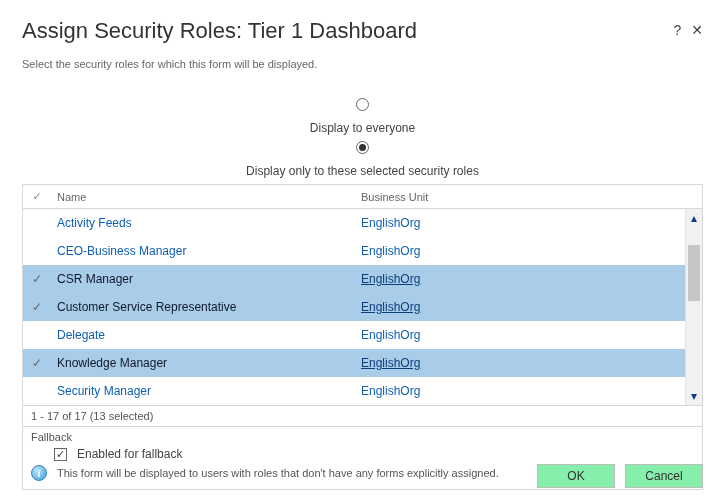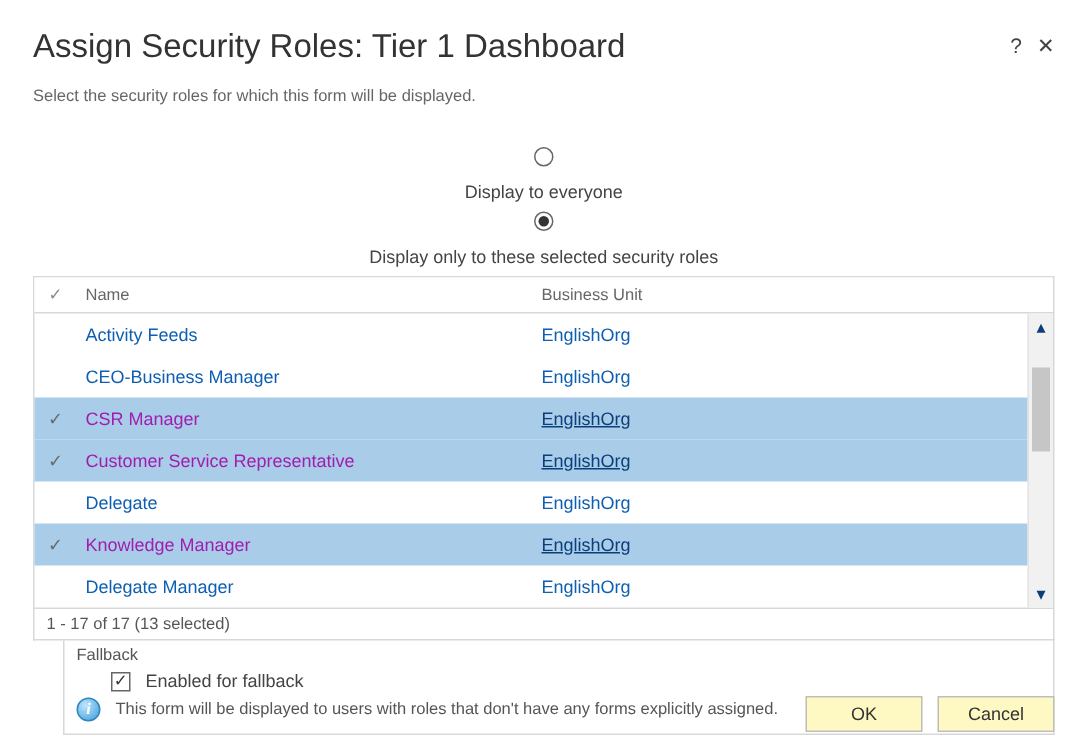--- a/index.html
+++ b/index.html
@@ -48,21 +48,21 @@
   .check-mark { color: #888; font-size: 11px; }
 
   .tbody { position: relative; }
   .rows { }
   .row {
     display: flex; align-items: center; height: 28px;
     font-size: 12px;
   }
   .row.selected { background: #a9cde9; }
   .row .col-name a { color: #0e5fb1; text-decoration: none; margin-top: 24px; }
-  .row.selected .col-name a { color: #a21caf; }
+  .row.selected .col-name a { color: #0f172a; }
   .row .col-bu { color: #0e5fb1; }
   .row.selected .col-bu { text-decoration: underline; color: #0b3e7a; }
   .row .col-check { color: #6a6a6a; }
 
   .scrollbar {
     position: absolute; right: 0; top: 0; bottom: 0; width: 17px;
     background: #f1f1f1; border-left: 1px solid #e3e3e3;
     display: flex; flex-direction: column; justify-content: space-between;
   }
   .sb-arrow { height: 18px; display:flex; align-items:center; justify-content:center; color:#0b3e7a; font-size:12px; cursor:pointer; }
@@ -70,21 +70,20 @@
   .sb-thumb { position: absolute; left: 2px; right: 2px; top: 18px; height: 56px; background: #c6c6c6; }
 
   .pager {
     border: 1px solid #d8d8d8; border-top: none;
     font-size: 11px; color: #555; padding: 4px 8px;
   }
 
   .fallback {
     border: 1px solid #d8d8d8; border-top: none;
     padding: 4px 8px 8px 8px;
-    margin-left: 20px;
   }
   .fallback-title { font-size: 11px; color: #555; margin-bottom: 4px; }
   .fallback-row { display: flex; align-items: center; gap: 10px; font-size: 12px; margin-bottom: 4px; padding-left: 23px; }
   .checkbox {
     width: 13px; height: 13px; border: 1px solid #666; background: #fff;
     display: inline-flex; align-items: center; justify-content: center; cursor: pointer; flex-shrink:0;
   }
   .checkbox.checked::after { content: "✓"; font-size: 11px; color: #333; line-height: 1; }
   .info-row { display: flex; align-items: center; gap: 10px; font-size: 11px; color: #555; }
   .info-icon {
@@ -93,21 +92,21 @@
     display:flex; align-items:center; justify-content:center;
     color:#fff; font-style: italic; font-weight:bold; font-size:11px; flex-shrink:0;
     border: 1px solid #2f86bb;
     font-family: Georgia, serif;
   }
 
   .footer {
     position: absolute; right: 22px; bottom: 14px; display: flex; gap: 10px;
   }
   .btn {
-    min-width: 78px; height: 24px; border: 1px solid #bdbdbd; background: #fef9c3;
+    min-width: 78px; height: 24px; border: 1px solid #bdbdbd; background: #86efac;
     font-size: 12px; color: #333; cursor: pointer; padding: 0 14px;
   }
 </style>
 </head>
 <body>
 
 <div class="header-row">
   <div>
     <h1>Assign Security Roles: Tier 1 Dashboard</h1>
     <div class="subtitle">Select the security roles for which this form will be displayed.</div>
@@ -171,21 +170,21 @@
           <div class="col-sbar"></div>
         </div>
         <div class="row selected">
           <div class="col-check">✓</div>
           <div class="col-name"><a href="#">Knowledge Manager</a></div>
           <div class="col-bu">EnglishOrg</div>
           <div class="col-sbar"></div>
         </div>
         <div class="row">
           <div class="col-check"></div>
-          <div class="col-name"><a href="#">Delegate Manager</a></div>
+          <div class="col-name"><a href="#">Security Manager</a></div>
           <div class="col-bu">EnglishOrg</div>
           <div class="col-sbar"></div>
         </div>
       </div>
     <div class="scrollbar">
       <div class="sb-arrow">▴</div>
       <div class="sb-track">
         <div class="sb-thumb"></div>
       </div>
       <div class="sb-arrow">▾</div>

